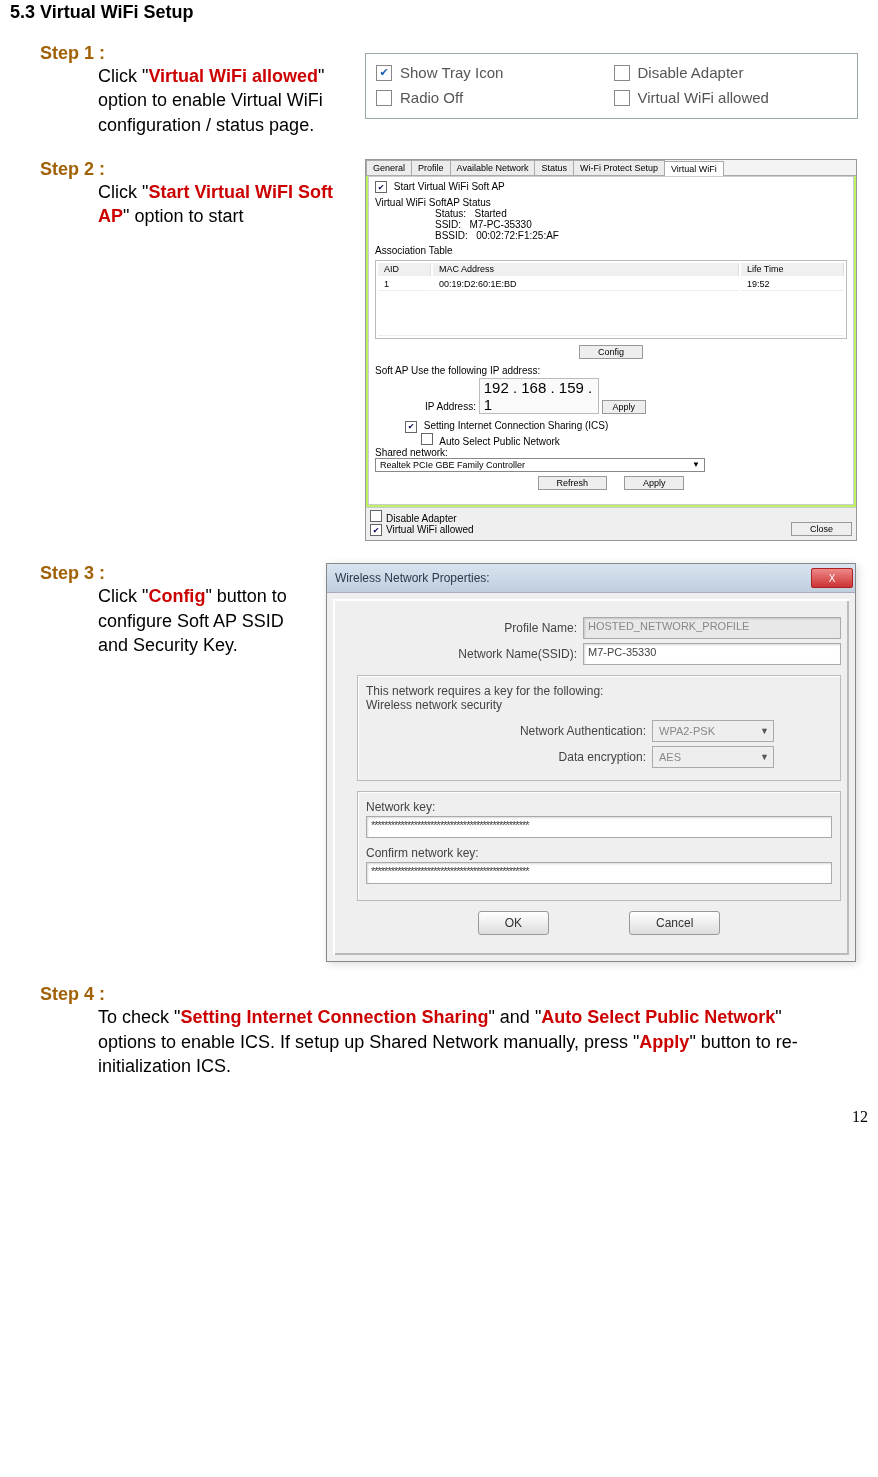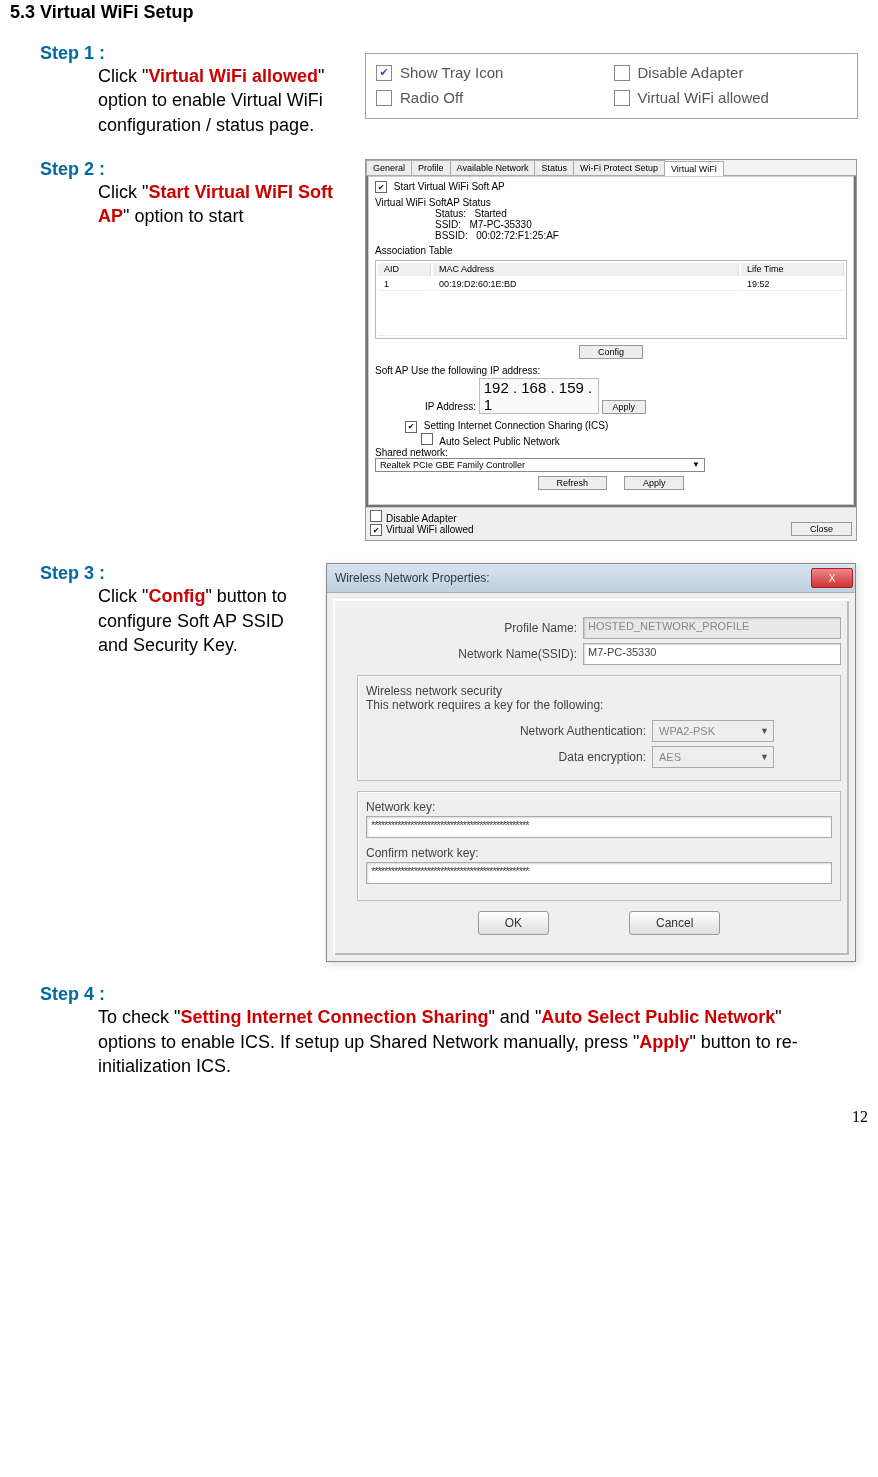--- a/index.html
+++ b/index.html
@@ -16,21 +16,21 @@
   .section-title {
     font-weight: bold;
     font-size: 18px;
     padding-left: 0;
     margin: 2px 0 20px 0;
   }
   .step-block {
     margin-bottom: 22px;
   }
   .step-label {
-    color: #0369a1;
+    color: #a16207;
     font-weight: bold;
     font-size: 18px;
     margin-left: 30px;
   }
   .step-body {
     margin-left: 88px;
     font-size: 18px;
     line-height: 1.35;
     max-width: 245px;
   }
@@ -81,21 +81,21 @@
   .chk.checked::after { content: "✔"; color: #1a5fb4; }
   .italic-ish { font-family: "Segoe UI", Tahoma, sans-serif; }
 
   
   .fig2 {
     width: 490px;
     margin-left: 20px;
     border: 1px solid #999;
     font-family: Tahoma, sans-serif;
     font-size: 10px;
-    background: #737373;
+    background: #bef264;
     position: relative;
   }
   .tabbar {
     display: flex;
     border-bottom: 1px solid #aaa;
     background: #f4f4f4;
     font-size: 9px;
   }
   .tab {
     padding: 2px 6px;
@@ -348,22 +348,22 @@
       <div class="fig3-body">
         <div class="formrow">
           <span class="lbl">Profile Name:</span>
           <div class="txtfield ro">HOSTED_NETWORK_PROFILE</div>
         </div>
         <div class="formrow">
           <span class="lbl">Network Name(SSID):</span>
           <div class="txtfield wh">M7-PC-35330</div>
         </div>
         <div class="groupbox">
+          <div>This network requires a key for the following:</div>
           <div>Wireless network security</div>
-          <div>This network requires a key for the following:</div>
           <div class="formrow" style="margin-top:8px">
             <span class="lbl" style="width:280px">Network Authentication:</span>
             <div class="combo">
               <span>WPA2-PSK</span>
                 <span class="arr">▼</span>
             </div>
           </div>
           <div class="formrow">
             <span class="lbl" style="width:280px">Data encryption:</span>
             <div class="combo">

